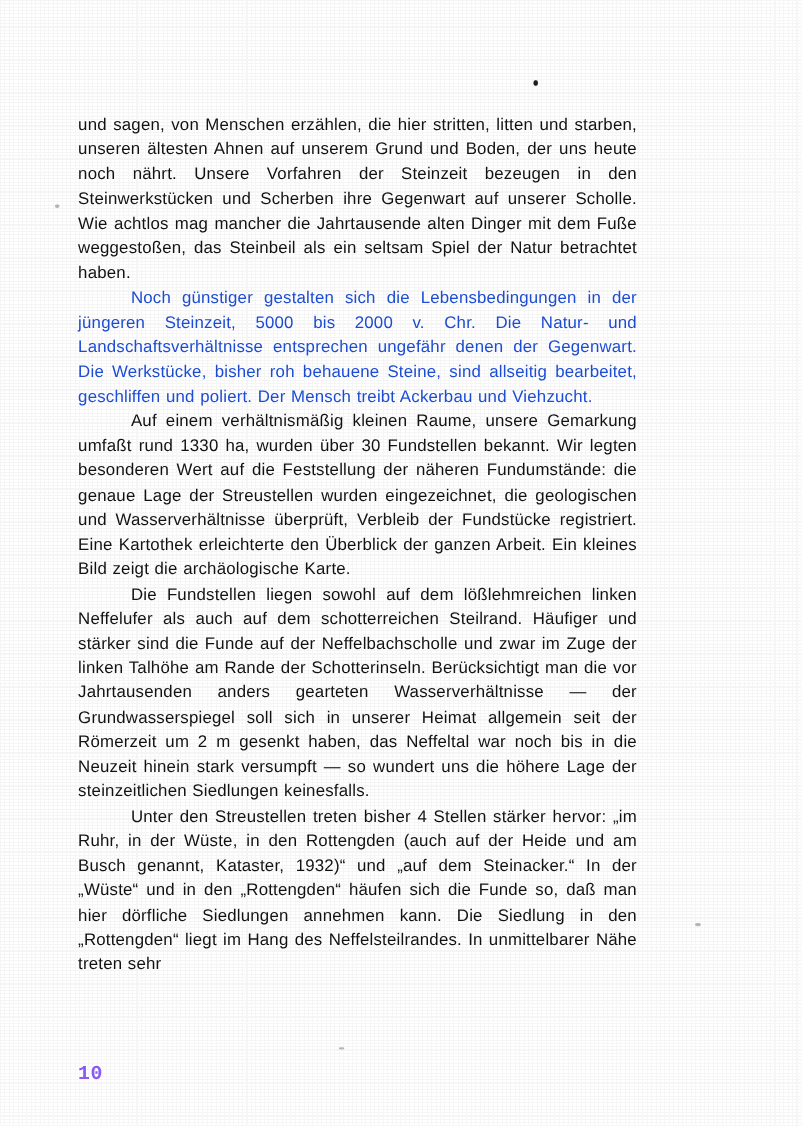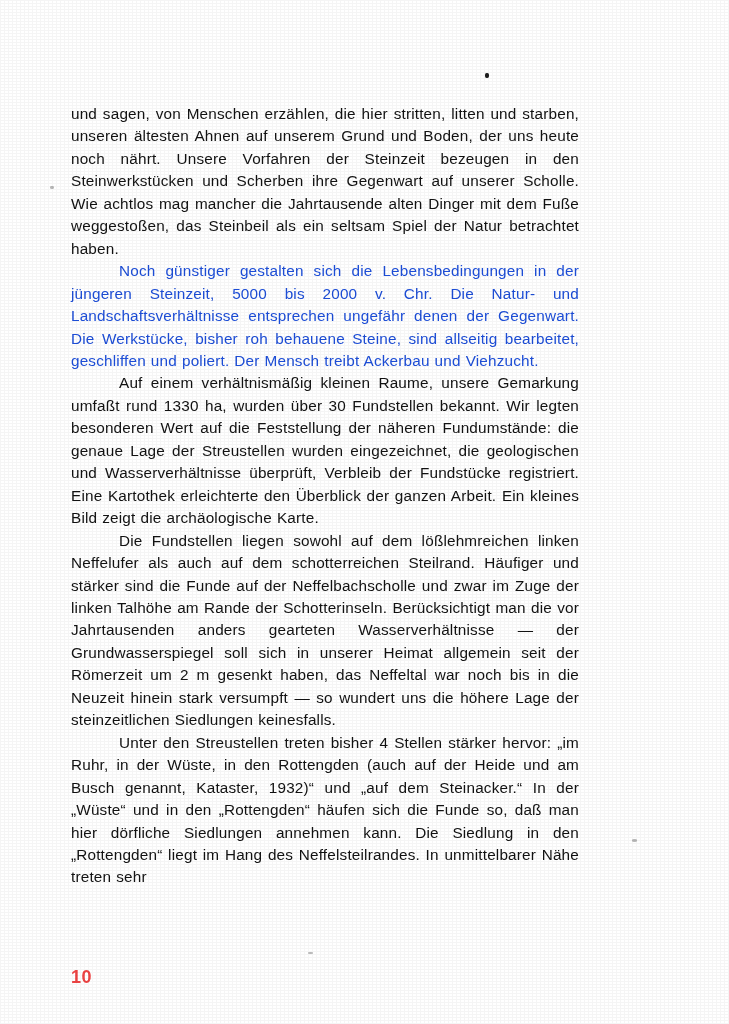--- a/index.html
+++ b/index.html
@@ -87,21 +87,21 @@
 <div id="page" style="background: rgb(255, 255, 255);">
 
   <div id="textblock">
     <p class="para cont" style="color: rgb(18, 18, 18);">und sagen, von Menschen erzählen, die hier stritten, litten und starben, unseren ältesten Ahnen auf unserem Grund und Boden, der uns heute noch nährt. Unsere Vorfahren der Steinzeit bezeugen in den Steinwerkstücken und Scherben ihre Gegenwart auf unserer Scholle. Wie achtlos mag mancher die Jahrtausende alten Dinger mit dem Fuße weggestoßen, das Steinbeil als ein seltsam Spiel der Natur betrachtet haben.</p>
     <p class="para" style="color: #1d4ed8;">Noch günstiger gestalten sich die Lebensbedingungen in der jüngeren Steinzeit, 5000 bis 2000 v. Chr. Die Natur- und Landschaftsverhältnisse entsprechen ungefähr denen der Gegenwart. Die Werkstücke, bisher roh behauene Steine, sind allseitig bearbeitet, geschliffen und poliert. Der Mensch treibt Ackerbau und Viehzucht.</p>
     <p class="para" style="color: rgb(18, 18, 18);">Auf einem verhältnismäßig kleinen Raume, unsere Gemarkung umfaßt rund 1330 ha, wurden über 30 Fundstellen bekannt. Wir legten besonderen Wert auf die Feststellung der näheren Fundumstände: die genaue Lage der Streustellen wurden eingezeichnet, die geologischen und Wasserverhältnisse überprüft, Verbleib der Fundstücke registriert. Eine Kartothek erleichterte den Überblick der ganzen Arbeit. Ein kleines Bild zeigt die archäologische Karte.</p>
     <p class="para" style="color: rgb(18, 18, 18);">Die Fundstellen liegen sowohl auf dem lößlehmreichen linken Neffelufer als auch auf dem schotterreichen Steilrand. Häufiger und stärker sind die Funde auf der Neffelbachscholle und zwar im Zuge der linken Talhöhe am Rande der Schotterinseln. Berücksichtigt man die vor Jahrtausenden anders gearteten Wasserverhältnisse — der Grundwasserspiegel soll sich in unserer Heimat allgemein seit der Römerzeit um 2 m gesenkt haben, das Neffeltal war noch bis in die Neuzeit hinein stark versumpft — so wundert uns die höhere Lage der steinzeitlichen Siedlungen keinesfalls.</p>
     <p class="para" style="color: rgb(18, 18, 18);">Unter den Streustellen treten bisher 4 Stellen stärker hervor: „im Ruhr, in der Wüste, in den Rottengden (auch auf der Heide und am Busch genannt, Kataster, 1932)“ und „auf dem Steinacker.“ In der „Wüste“ und in den „Rottengden“ häufen sich die Funde so, daß man hier dörfliche Siedlungen annehmen kann. Die Siedlung in den „Rottengden“ liegt im Hang des Neffelsteilrandes. In unmittelbarer Nähe treten sehr</p>
   </div>
 
-  <div id="folio" style="color: #ef4444;">10</div>
+  <div id="folio" style="color: #8b5cf6; font-family: Liberation Mono, monospace;">10</div>
 
   <div id="specks">
       <div class="speck" style="left: 485px; top: 73px; width: 4px; height: 5px;"></div>
       <div class="speck faint" style="left: 50px; top: 186px; width: 4px; height: 3px;"></div>
       <div class="speck faint" style="left: 632px; top: 839px; width: 5px; height: 3px;"></div>
       <div class="speck faint" style="left: 308px; top: 952px; width: 5px; height: 2px;"></div>
     </div>
 
   <div id="grain"></div>
 

